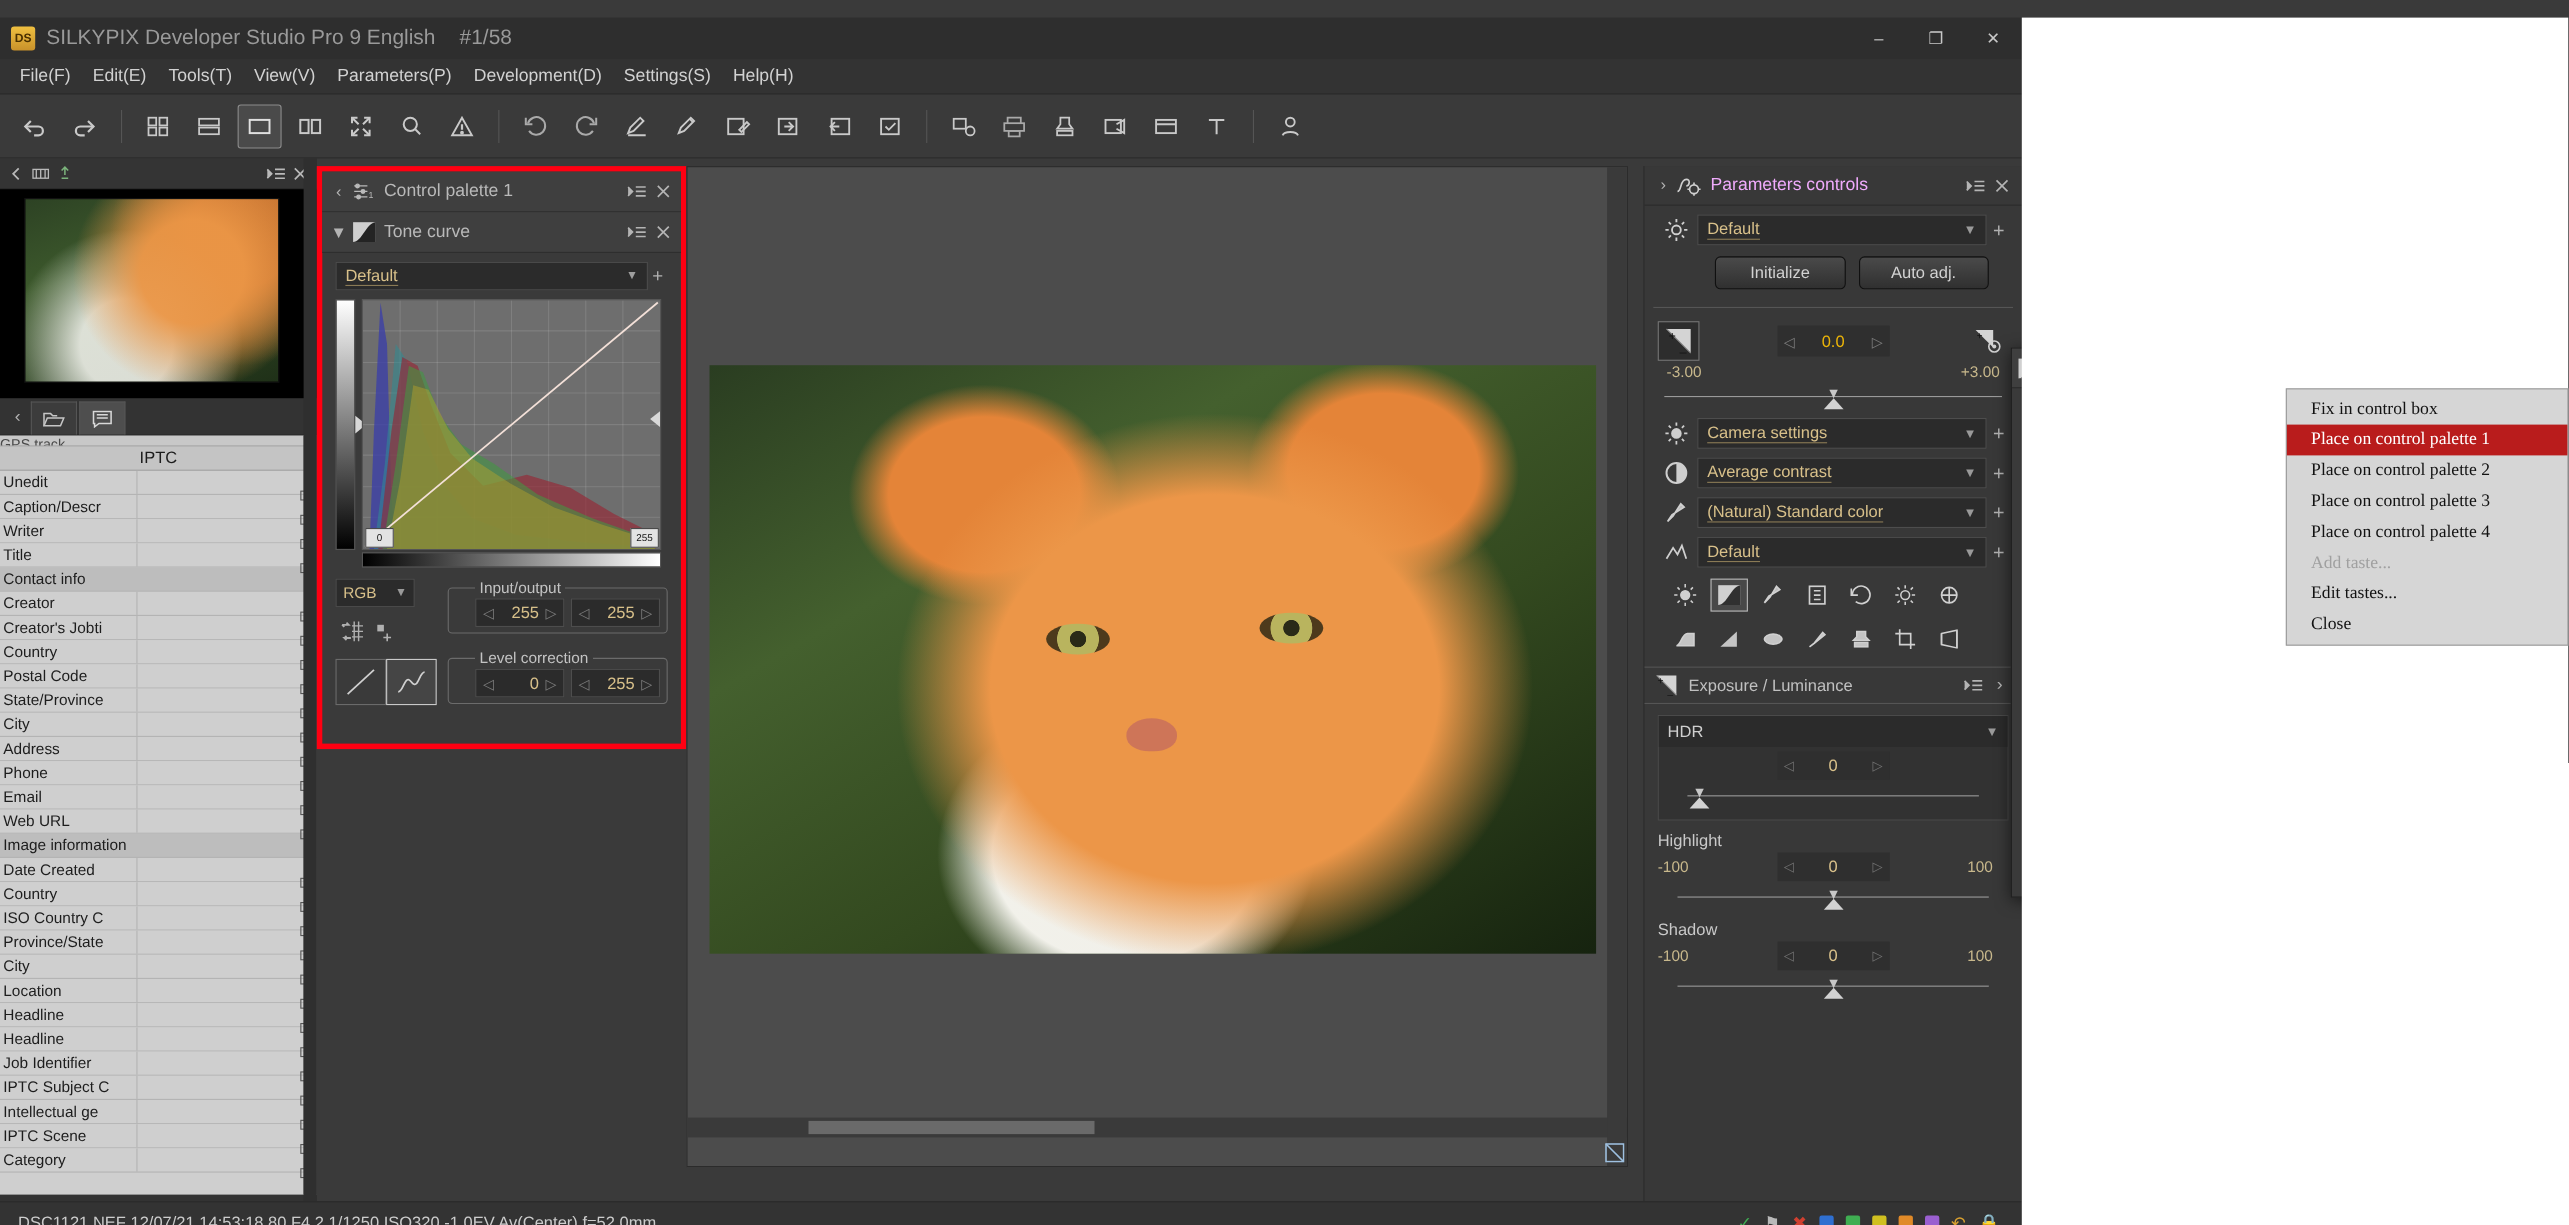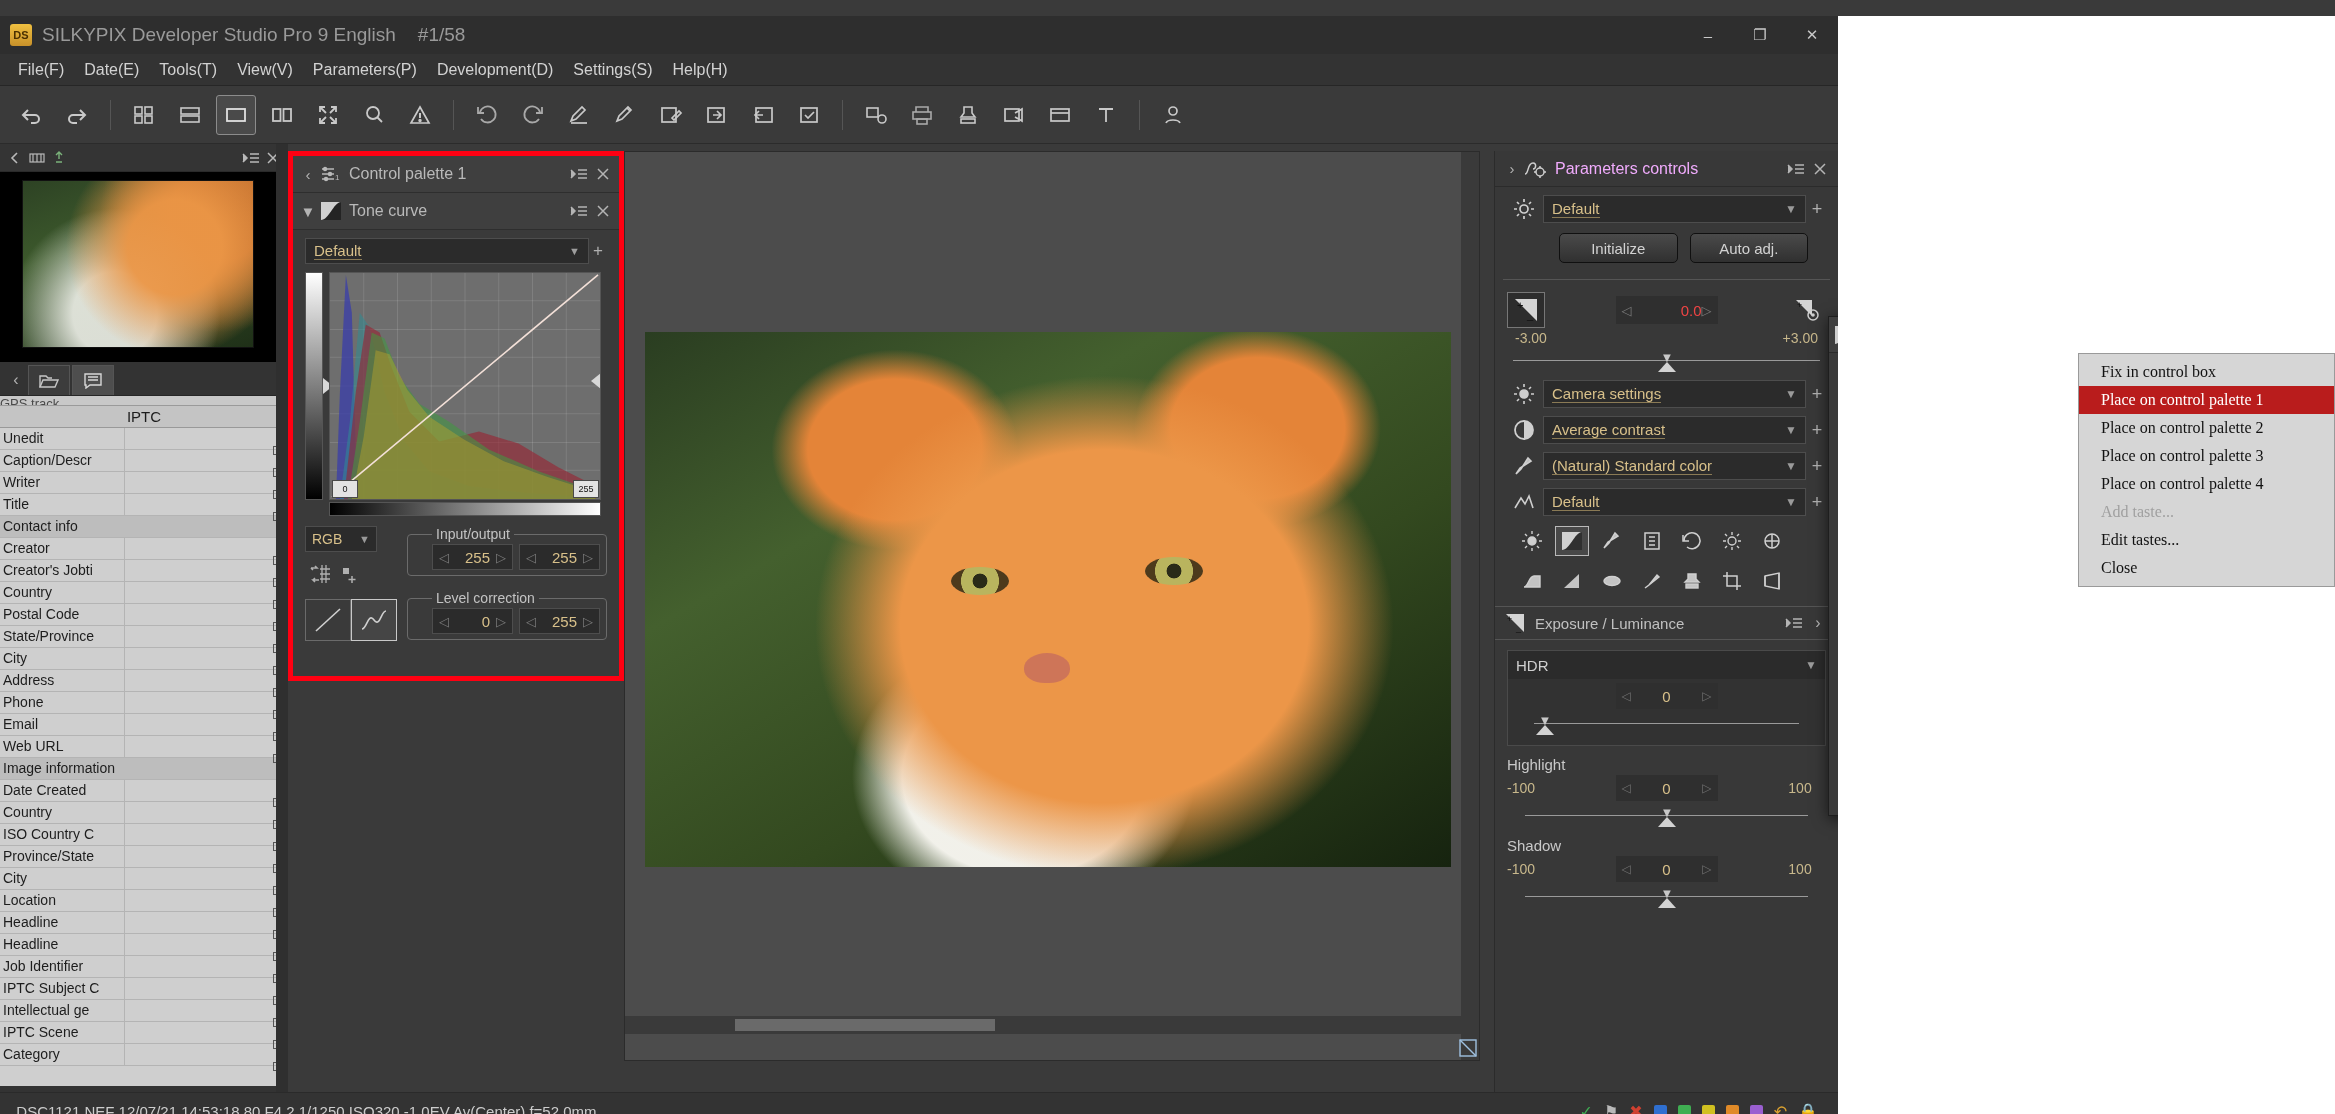--- a/index.html
+++ b/index.html
@@ -281,21 +281,21 @@
 
   .ev-row { display:flex; align-items:center; padding:8px 12px 0 12px; }
   .ev-icon {
     width:38px; height:36px; border:1px solid #777; background:#2d2d2d;
     display:flex; align-items:center; justify-content:center;
   }
   .ev-spin {
     width:102px; height:28px; background:#2f2f2f; margin:0 auto;
     display:flex; align-items:center; padding:0 6px;
   }
-  .ev-spin .v { flex:1; text-align:right; color:#ef4444; font-size:15px; }
+  .ev-spin .v { flex:1; text-align:center; color:#eab308; font-size:15px; }
   .ev-right { width:38px; display:flex; align-items:center; justify-content:center; }
   .minmax {
     display:flex; justify-content:space-between; padding:2px 20px 0 20px;
     font-size:14px; color:#c8b88c;
   }
   .slider { position:relative; height:22px; margin:4px 18px 0 18px; }
   .slider .track { position:absolute; left:0; top:10px; width:100%; height:1px; background:#9a9a9a; }
   .slider .knob {
     position:absolute; top:12px; width:0; height:0;
     border-left:9px solid transparent; border-right:9px solid transparent;
@@ -392,21 +392,21 @@
     <div class="title-count">#1/58</div>
     <div class="win-btns">
       <div class="win-btn">–</div>
       <div class="win-btn">❐</div>
       <div class="win-btn">✕</div>
     </div>
   </div>
 
   <div class="menubar">
     <div class="menu-item">File(F)</div>
-    <div class="menu-item">Date(E)</div>
+    <div class="menu-item">Edit(E)</div>
     <div class="menu-item">Tools(T)</div>
     <div class="menu-item">View(V)</div>
     <div class="menu-item">Parameters(P)</div>
     <div class="menu-item">Development(D)</div>
     <div class="menu-item">Settings(S)</div>
     <div class="menu-item">Help(H)</div>
   </div>
 
   <div class="toolbar">
     <div class="tb-icon">

